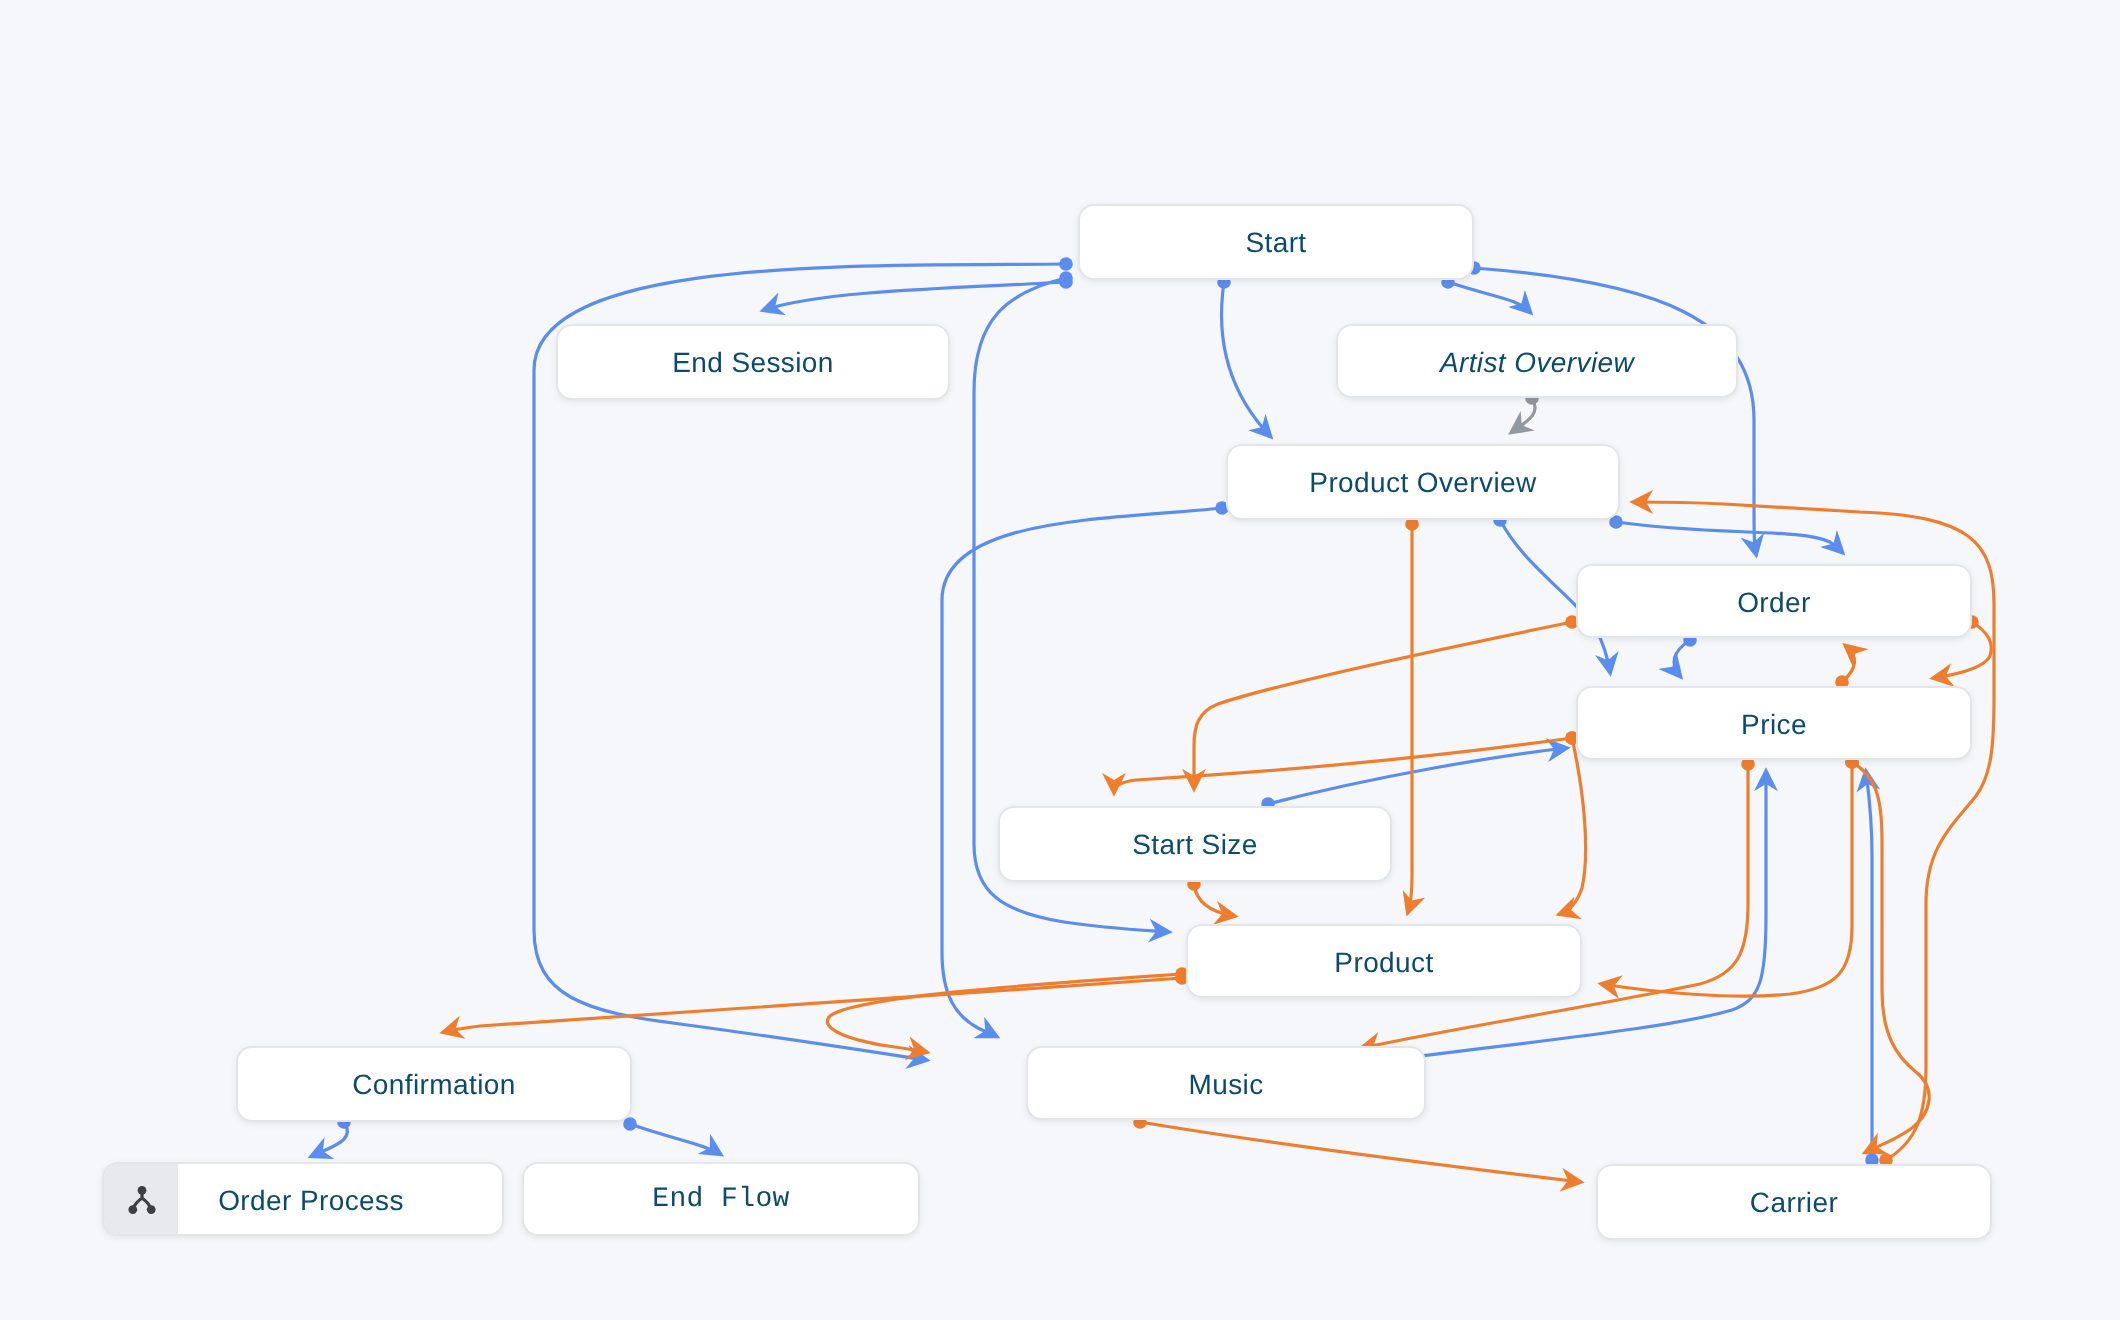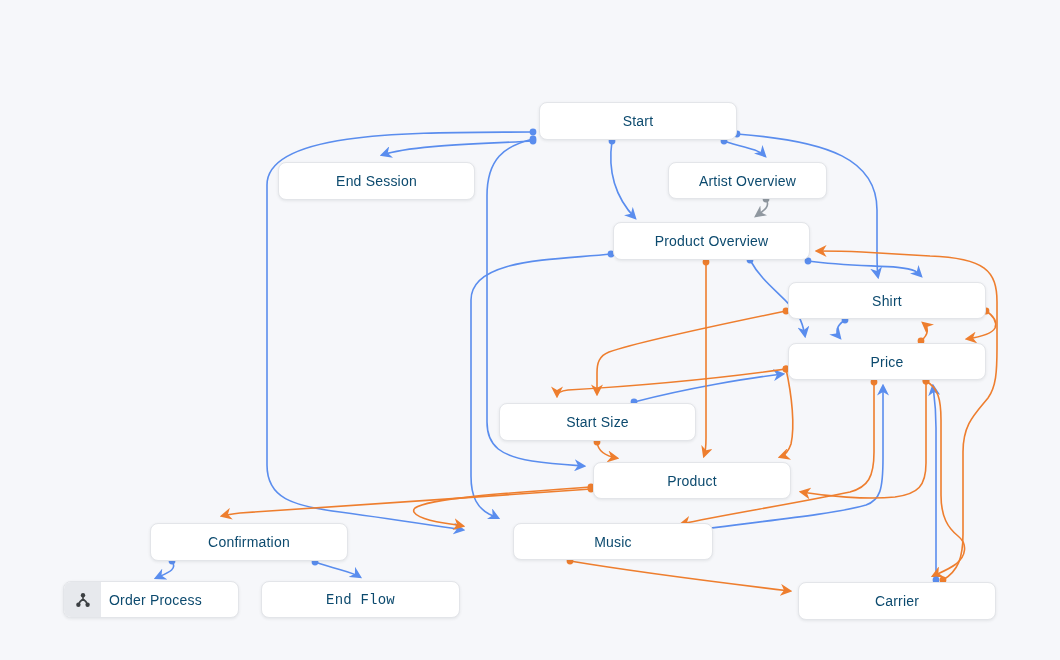--- a/index.html
+++ b/index.html
@@ -115,45 +115,45 @@
         <circle cx="766" cy="199" r="3.4" fill="#9098a0"></circle>
       </g>
   </svg>
   <div id="nodes">
       <div class="node" style="left: 539px; top: 102px; width: 198px; height: 38px;">
         <span class="label">Start</span>
       </div>
       <div class="node" style="left: 278px; top: 162px; width: 197px; height: 38px;">
         <span class="label">End Session</span>
       </div>
-      <div class="node" style="left: 668px; top: 162px; width: 159px; height: 37px;">
+      <div class="node" style="left: 668px; top: 162px; width: 201px; height: 37px; font-style: italic;">
         <span class="label">Artist Overview</span>
       </div>
       <div class="node" style="left: 613px; top: 222px; width: 197px; height: 38px;">
         <span class="label">Product Overview</span>
       </div>
       <div class="node" style="left: 788px; top: 282px; width: 198px; height: 37px;">
-        <span class="label">Shirt</span>
+        <span class="label">Order</span>
       </div>
       <div class="node" style="left: 788px; top: 343px; width: 198px; height: 37px;">
         <span class="label">Price</span>
       </div>
       <div class="node" style="left: 499px; top: 403px; width: 197px; height: 38px;">
         <span class="label">Start Size</span>
       </div>
       <div class="node" style="left: 593px; top: 462px; width: 198px; height: 37px; justify-content: flex-end;">
         <span class="label">Product</span>
       </div>
-      <div class="node" style="left: 118px; top: 523px; width: 198px; height: 38px; margin-left: 32px;">
+      <div class="node" style="left: 118px; top: 523px; width: 198px; height: 38px;">
         <span class="label">Confirmation</span>
       </div>
       <div class="node" style="left: 472px; top: 523px; width: 200px; height: 37px; margin-left: 41px;">
         <span class="label">Music</span>
       </div>
-      <div class="node has-icon" style="left: 63px; top: 581px; width: 176px; height: 37px;">
+      <div class="node has-icon" style="left: 51px; top: 581px; width: 201px; height: 37px;">
         <span class="iconbox">
           <svg width="18" height="18" viewBox="0 0 18 18">
             <circle cx="9" cy="4.2" r="2.2" fill="#3c4043"></circle>
             <circle cx="4.4" cy="13.8" r="2.2" fill="#3c4043"></circle>
             <circle cx="13.6" cy="13.8" r="2.2" fill="#3c4043"></circle>
             <path d="M9,5.5 L9,8 C7,9.5 5.5,11 4.8,12.8 M9,8 C11,9.5 12.5,11 13.2,12.8" stroke="#3c4043" stroke-width="1.6" fill="none"></path>
           </svg>
         </span>
         <span class="label">Order Process</span>
       </div>

